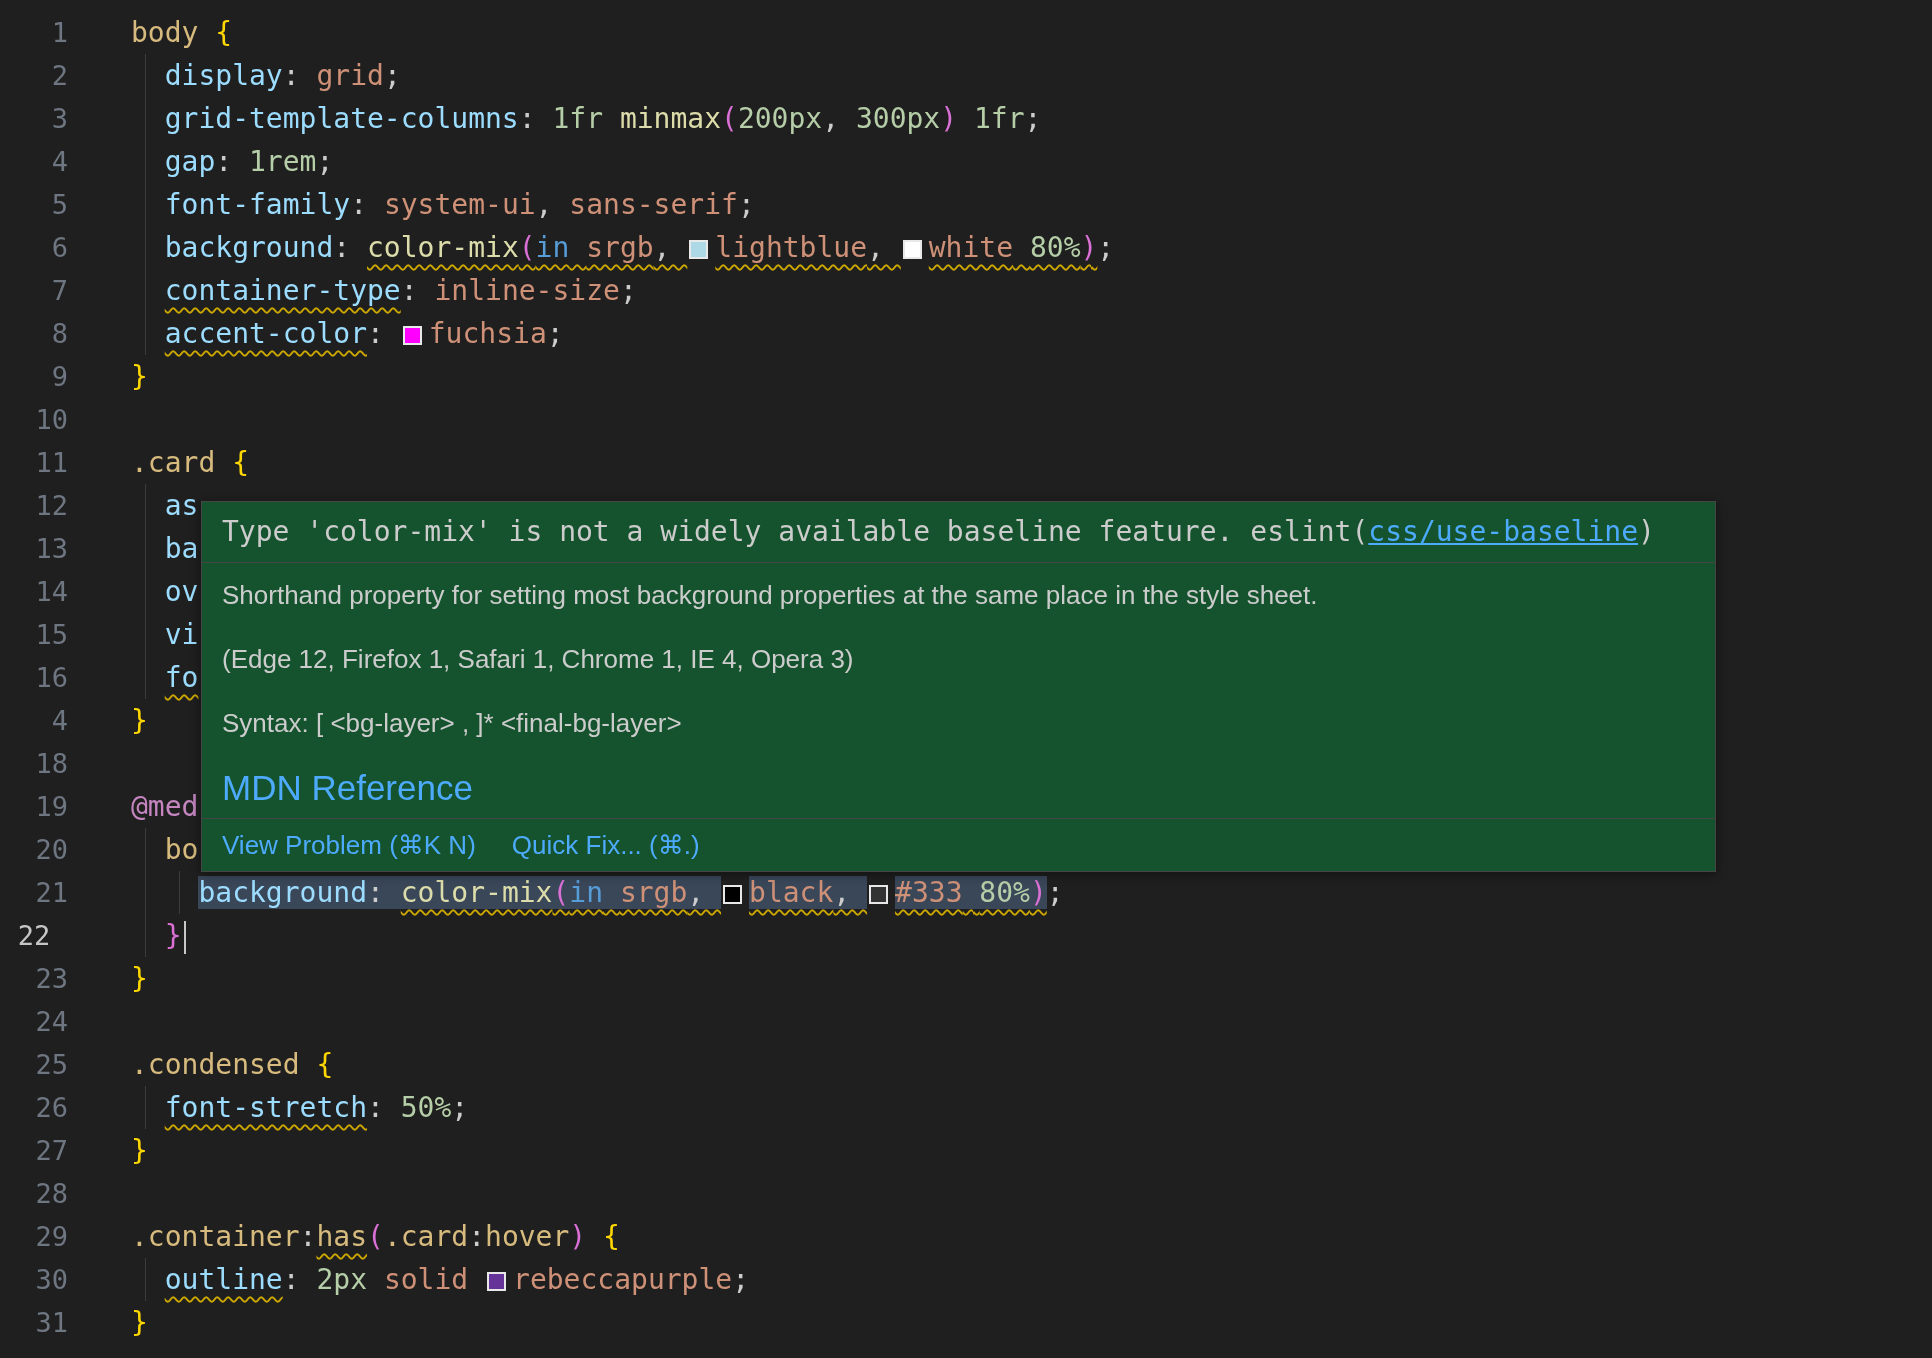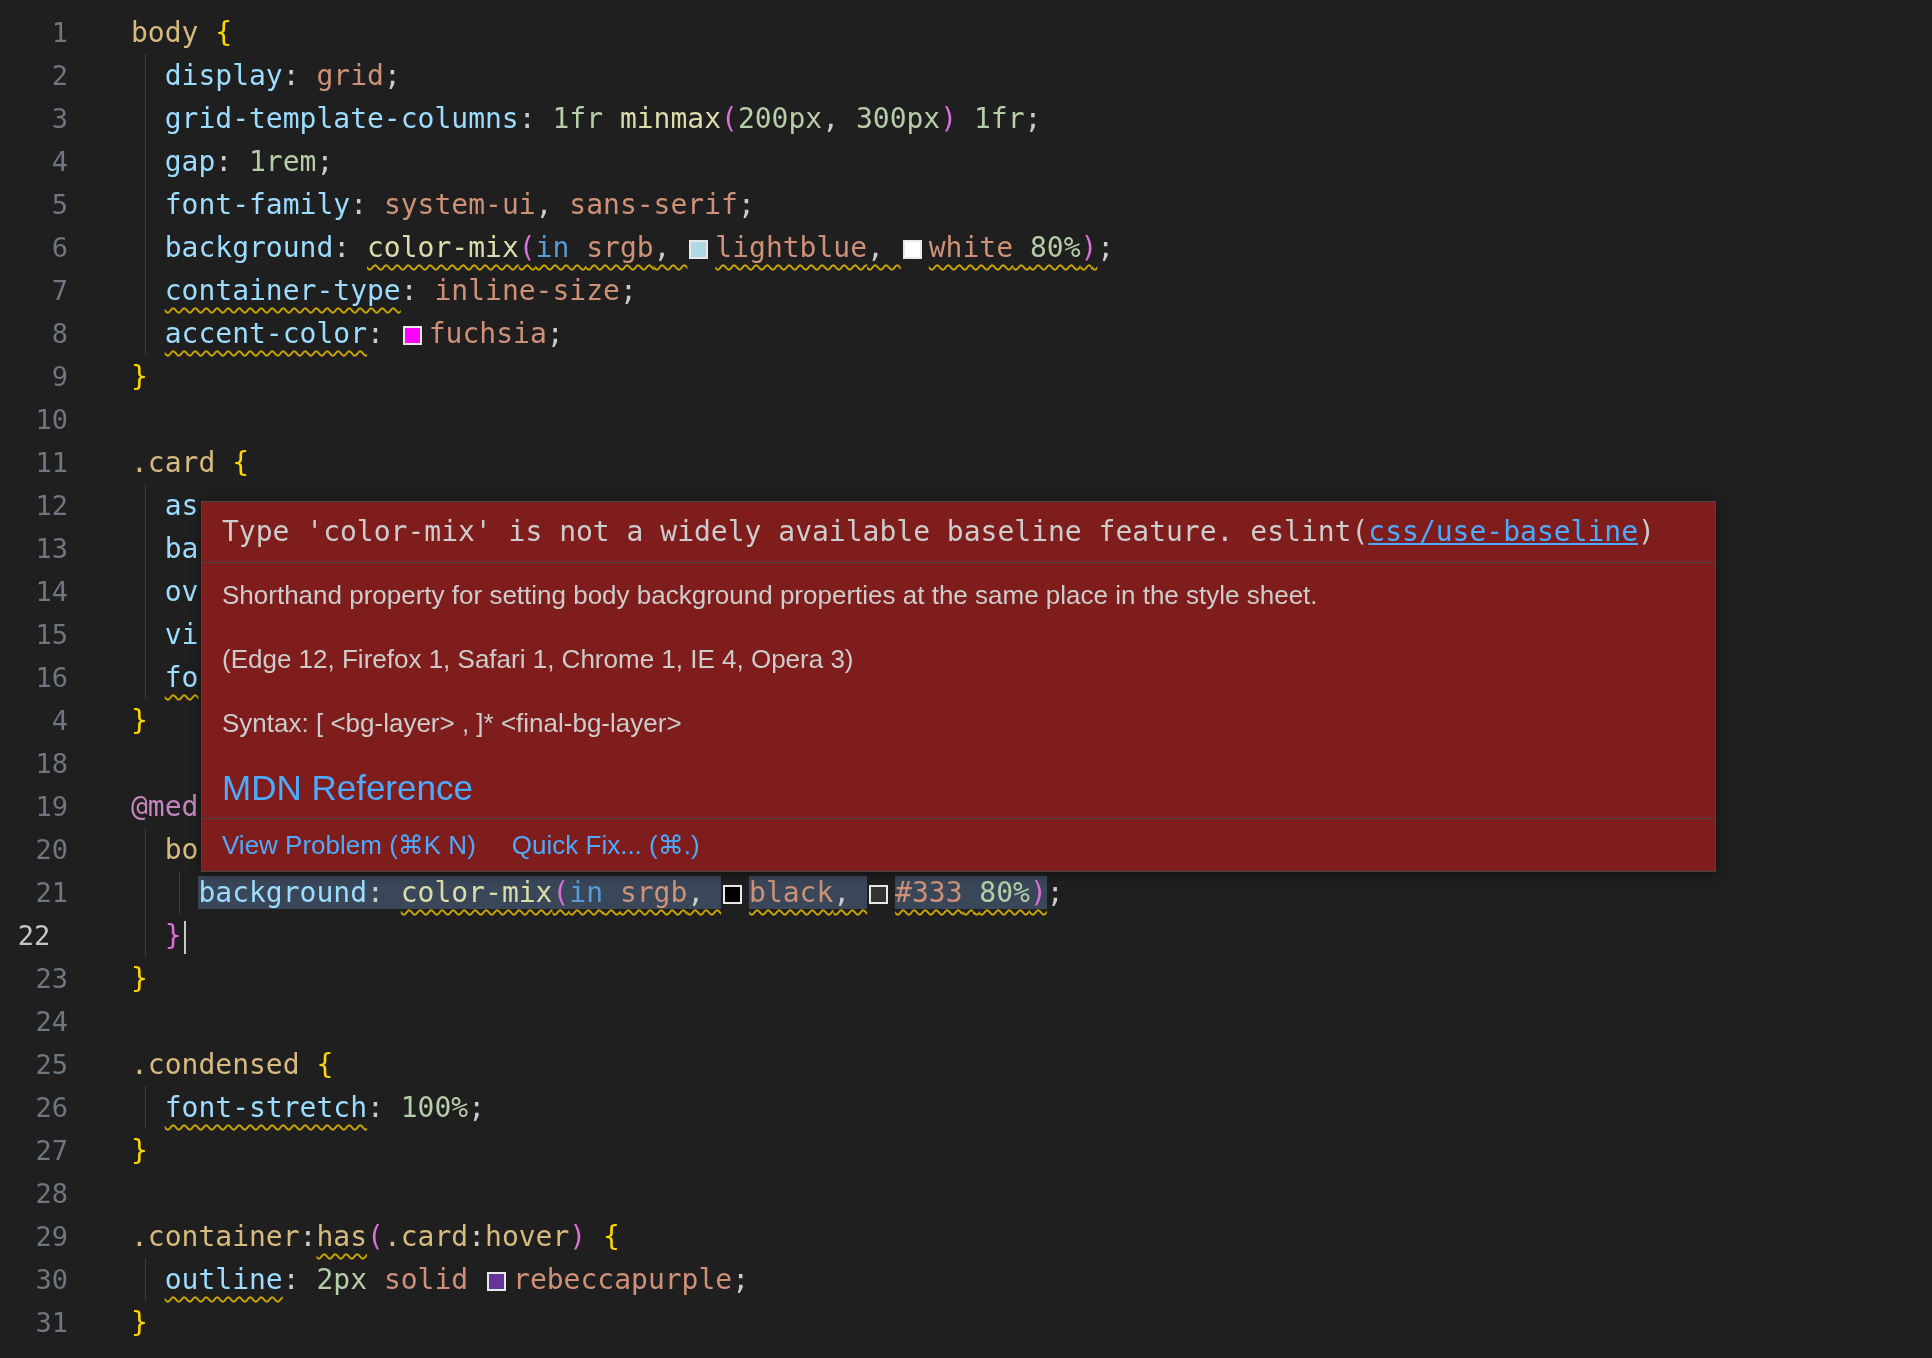--- a/index.html
+++ b/index.html
@@ -48,21 +48,21 @@
     margin:0 7px 0 2px;
   }
   .cursor {
     display:inline-block; width:2px; height:33px;
     background:#c8c8c8; vertical-align:middle; margin-left:2px;
   }
 
   
   .hover-widget {
     position:absolute; left:201px; top:501px; width:1515px;
-    background:#7f1d1d; border:1px solid #454545;
+    background:#14532d; border:1px solid #454545;
     box-shadow:0 2px 10px rgba(0,0,0,0.45);
     z-index:10; color:#cccccc;
   }
   .hover-diag {
     padding:13px 20px;
     font:28px/34px "DejaVu Sans Mono",monospace;
     white-space:nowrap; overflow:hidden;
   }
   .hover-sep { height:1px; background:#454545; }
   .hover-docs { padding:16px 20px 14px; }
@@ -187,21 +187,21 @@
       <div class="line">
         <div class="gutter">24</div>
         <div class="content"></div>
       </div>
       <div class="line">
         <div class="gutter">25</div>
         <div class="content"><span class="tok c-sel">.condensed</span><span class="tok c-pln"> </span><span class="tok c-b1">{</span></div>
       </div>
       <div class="line">
         <div class="gutter">26</div>
-        <div class="content"><span class="tok c-pln">  </span><span class="tok c-prop sq">font-stretch</span><span class="tok c-pln">: </span><span class="tok c-num">100%</span><span class="tok c-pln">;</span></div>
+        <div class="content"><span class="tok c-pln">  </span><span class="tok c-prop sq">font-stretch</span><span class="tok c-pln">: </span><span class="tok c-num">50%</span><span class="tok c-pln">;</span></div>
       </div>
       <div class="line">
         <div class="gutter">27</div>
         <div class="content"><span class="tok c-b1">}</span></div>
       </div>
       <div class="line">
         <div class="gutter">28</div>
         <div class="content"></div>
       </div>
       <div class="line">
@@ -215,21 +215,21 @@
       <div class="line">
         <div class="gutter">31</div>
         <div class="content"><span class="tok c-b1">}</span></div>
       </div>
     </div>
 
   <div class="hover-widget">
     <div class="hover-diag"><span>Type 'color-mix' is not a widely available baseline feature. </span><span>eslint(</span><a class="link underline">css/use-baseline</a><span>)</span></div>
     <div class="hover-sep"></div>
     <div class="hover-docs">
-      <p>Shorthand property for setting body background properties at the same place in the style sheet.</p>
+      <p>Shorthand property for setting most background properties at the same place in the style sheet.</p>
       <p>(Edge 12, Firefox 1, Safari 1, Chrome 1, IE 4, Opera 3)</p>
       <p>Syntax: [ &lt;bg-layer&gt; , ]* &lt;final-bg-layer&gt;</p>
       <a class="link mdn-link">MDN Reference</a>
     </div>
     <div class="hover-sep"></div>
     <div class="hover-actions">
       <a class="link">View Problem (⌘K N)</a>
       <a class="link">Quick Fix... (⌘.)</a>
     </div>
   </div>

